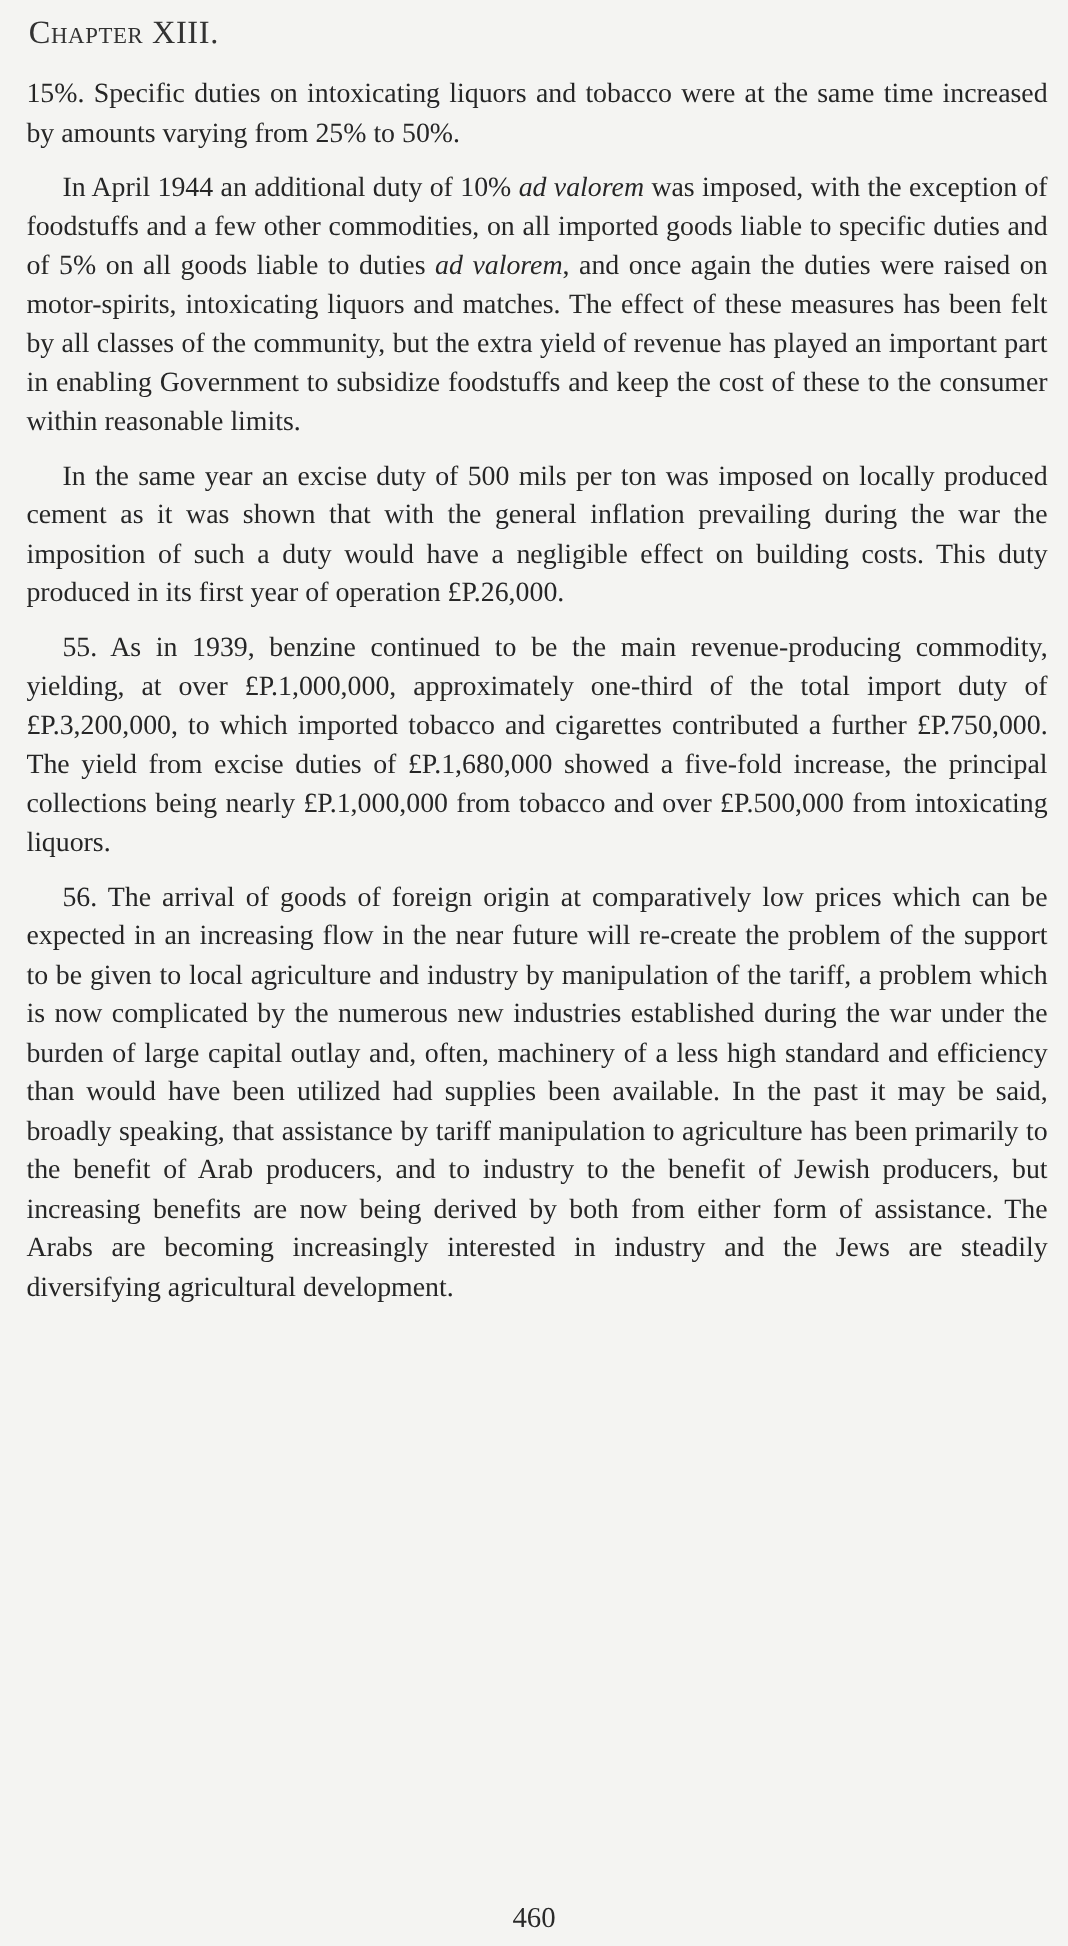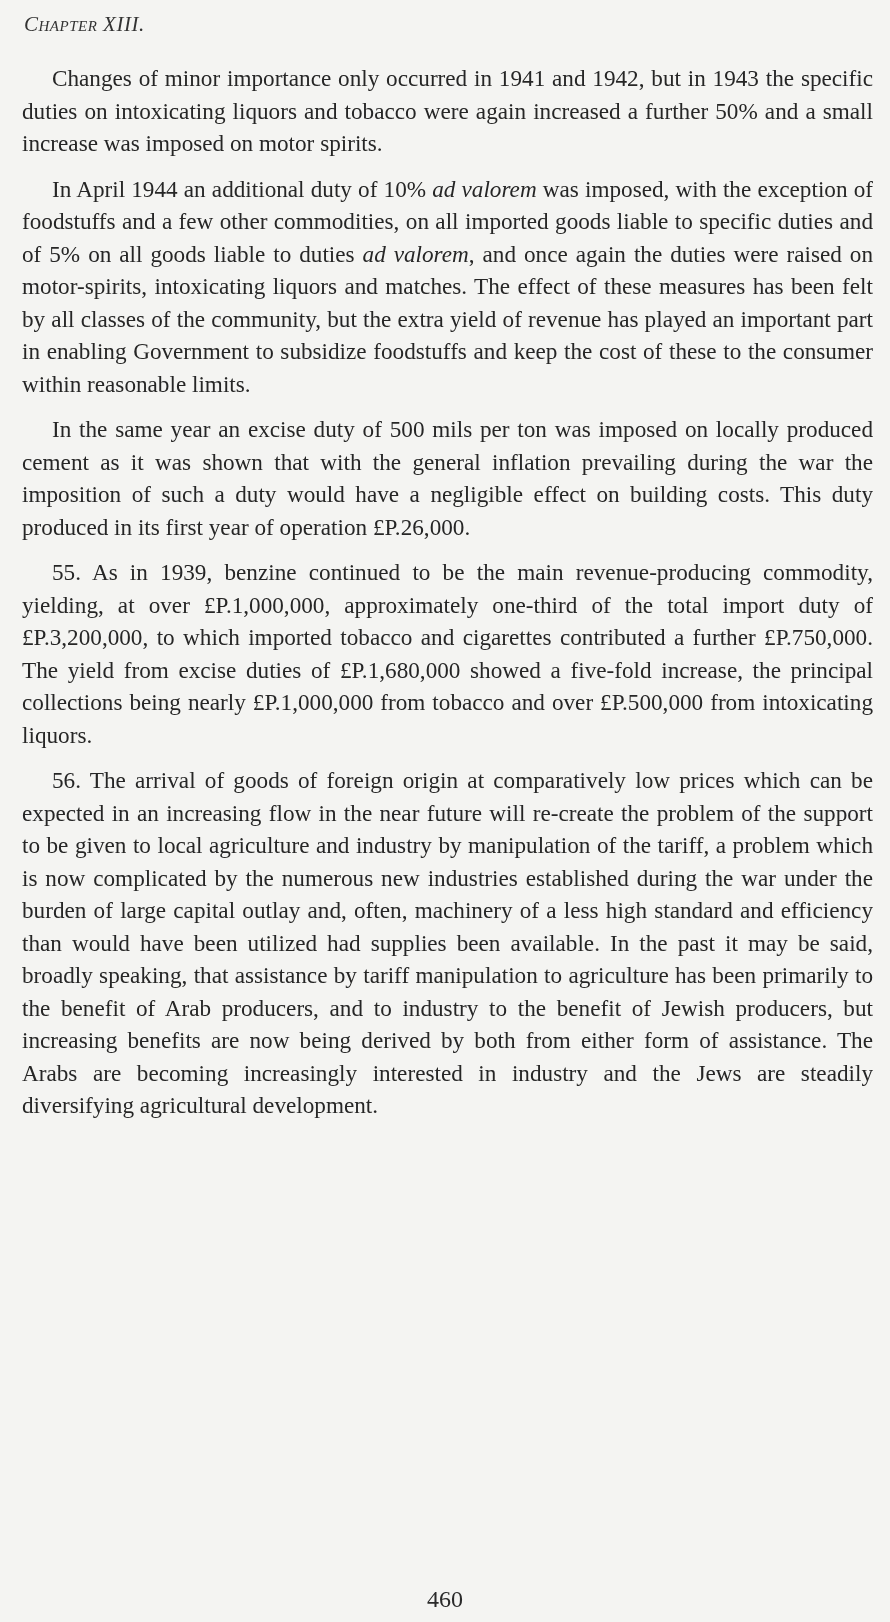--- a/index.html
+++ b/index.html
@@ -19,26 +19,25 @@
       position: absolute;
       left: 0;
       top: 0;
       width: 890px;
       height: 1622px;
     }
     .chapter-header {
       position: absolute;
       left: 24px;
       top: 12px;
-      font-size: 21px;
+      font-size: 27px;
       font-variant: small-caps;
       letter-spacing: 0.5px;
       color: #333;
       font-family: "Liberation Serif", serif;
-      font-style: italic;
     }
     .body-text {
       position: absolute;
       left: 22px;
       width: 851px;
       font-family: "Liberation Serif", serif;
       font-size: 23.2px;
       line-height: 32.5px;
       text-align: justify;
       color: #262626;
@@ -63,22 +62,22 @@
       color: #2a2a2a;
     }
   </style>
 </head>
 <body>
 
 <div class="page">
   <div class="chapter-header">Chapter XIII.</div>
 
   <div class="body-text" style="top:62px;">
-    <p>
-      <span>Changes of minor importance only occurred in 1941 and 1942, but in 1943 the specific duties on intoxicating liquors and tobacco were again increased a further 50% and a small increase was imposed on motor spirits.</span>
+    <p class="cont">
+      <span>15%. Specific duties on intoxicating liquors and tobacco were at the same time increased by amounts varying from 25% to 50%.</span>
     </p>
     <p>
       <span>In April 1944 an additional duty of 10% </span><em>ad valorem</em><span> was imposed, with the exception of foodstuffs and a few other commodities, on all imported goods liable to specific duties and of 5% on all goods liable to duties </span><em>ad valorem</em><span>, and once again the duties were raised on motor-spirits, intoxicating liquors and matches. The effect of these measures has been felt by all classes of the community, but the extra yield of revenue has played an important part in enabling Government to subsidize foodstuffs and keep the cost of these to the consumer within reasonable limits.</span>
     </p>
     <p>
       <span>In the same year an excise duty of 500 mils per ton was imposed on locally produced cement as it was shown that with the general inflation prevailing during the war the imposition of such a duty would have a negligible effect on building costs. This duty produced in its first year of operation £P.26,000.</span>
     </p>
     <p>
       <span>55. As in 1939, benzine continued to be the main revenue-producing commodity, yielding, at over £P.1,000,000, approximately one-third of the total import duty of £P.3,200,000, to which imported tobacco and cigarettes contributed a further £P.750,000. The yield from excise duties of £P.1,680,000 showed a five-fold increase, the principal collections being nearly £P.1,000,000 from tobacco and over £P.500,000 from intoxicating liquors.</span>
     </p>

